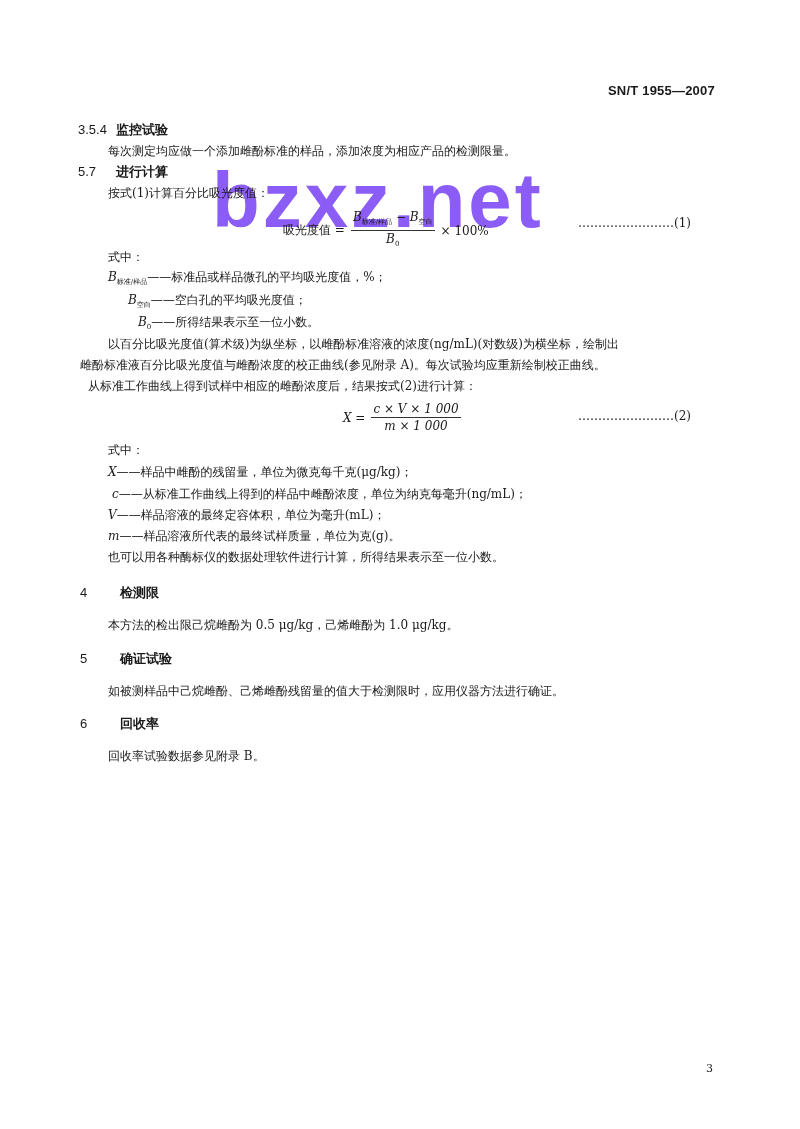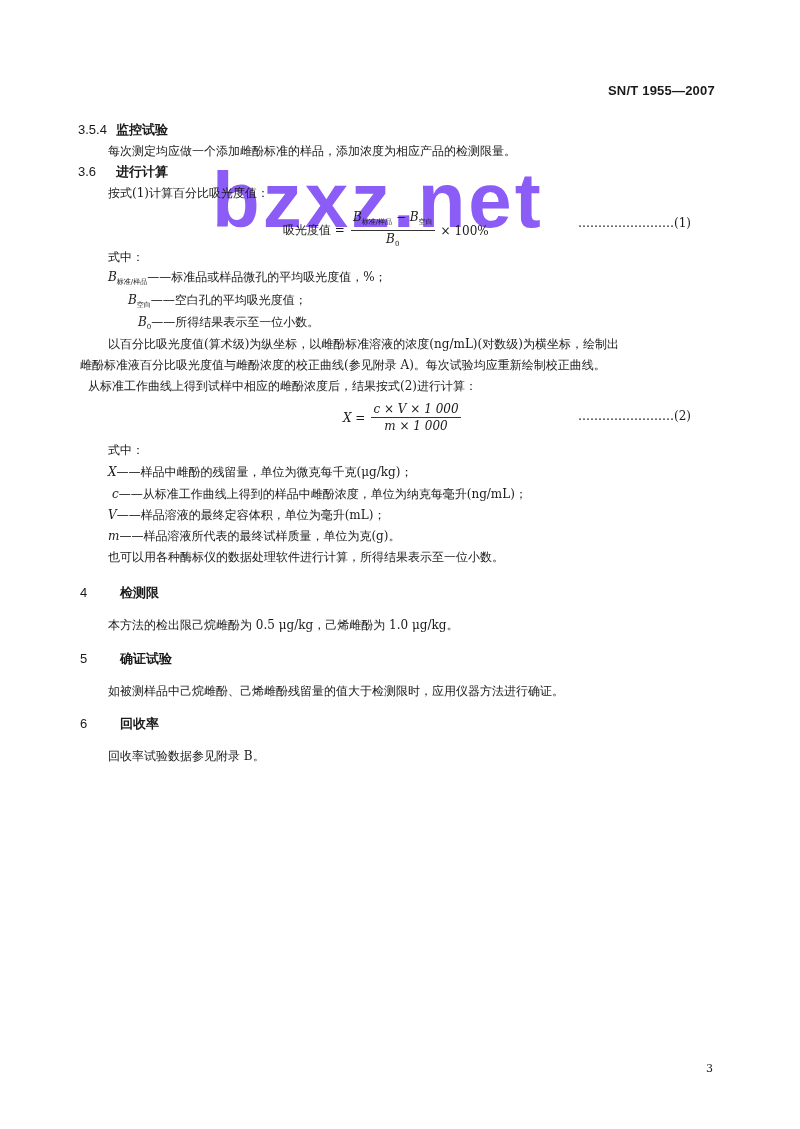--- a/index.html
+++ b/index.html
@@ -31,21 +31,21 @@
 
 <div class="abs std-no">SN/T 1955—2007</div>
 <div class="abs watermark">bzxz.net</div>
 
 <div class="abs txt heading top" style="left:78px; top:121px;">
   <span class="num">3.5.4</span><span>监控试验</span>
 </div>
 <div class="abs txt" style="left:108px; top:142px;">每次测定均应做一个添加雌酚标准的样品，添加浓度为相应产品的检测限量。</div>
 
 <div class="abs txt heading top" style="left:78px; top:163px;">
-  <span class="num">3.6</span><span>进行计算</span>
+  <span class="num">5.7</span><span>进行计算</span>
 </div>
 <div class="abs txt" style="left:108px; top:184px;">按式(1)计算百分比吸光度值：</div>
 
 <div class="abs formula" style="left:283px; top:206px;">
   <span>吸光度值 =</span>
   <span class="frac">
     <span class="n">
       <span class="it">B</span><sub>标准/样品</sub><span> − </span><span class="it">B</span><sub>空白</sub>
     </span>
     <span class="d"><span class="it">B</span><sub>0</sub></span>

